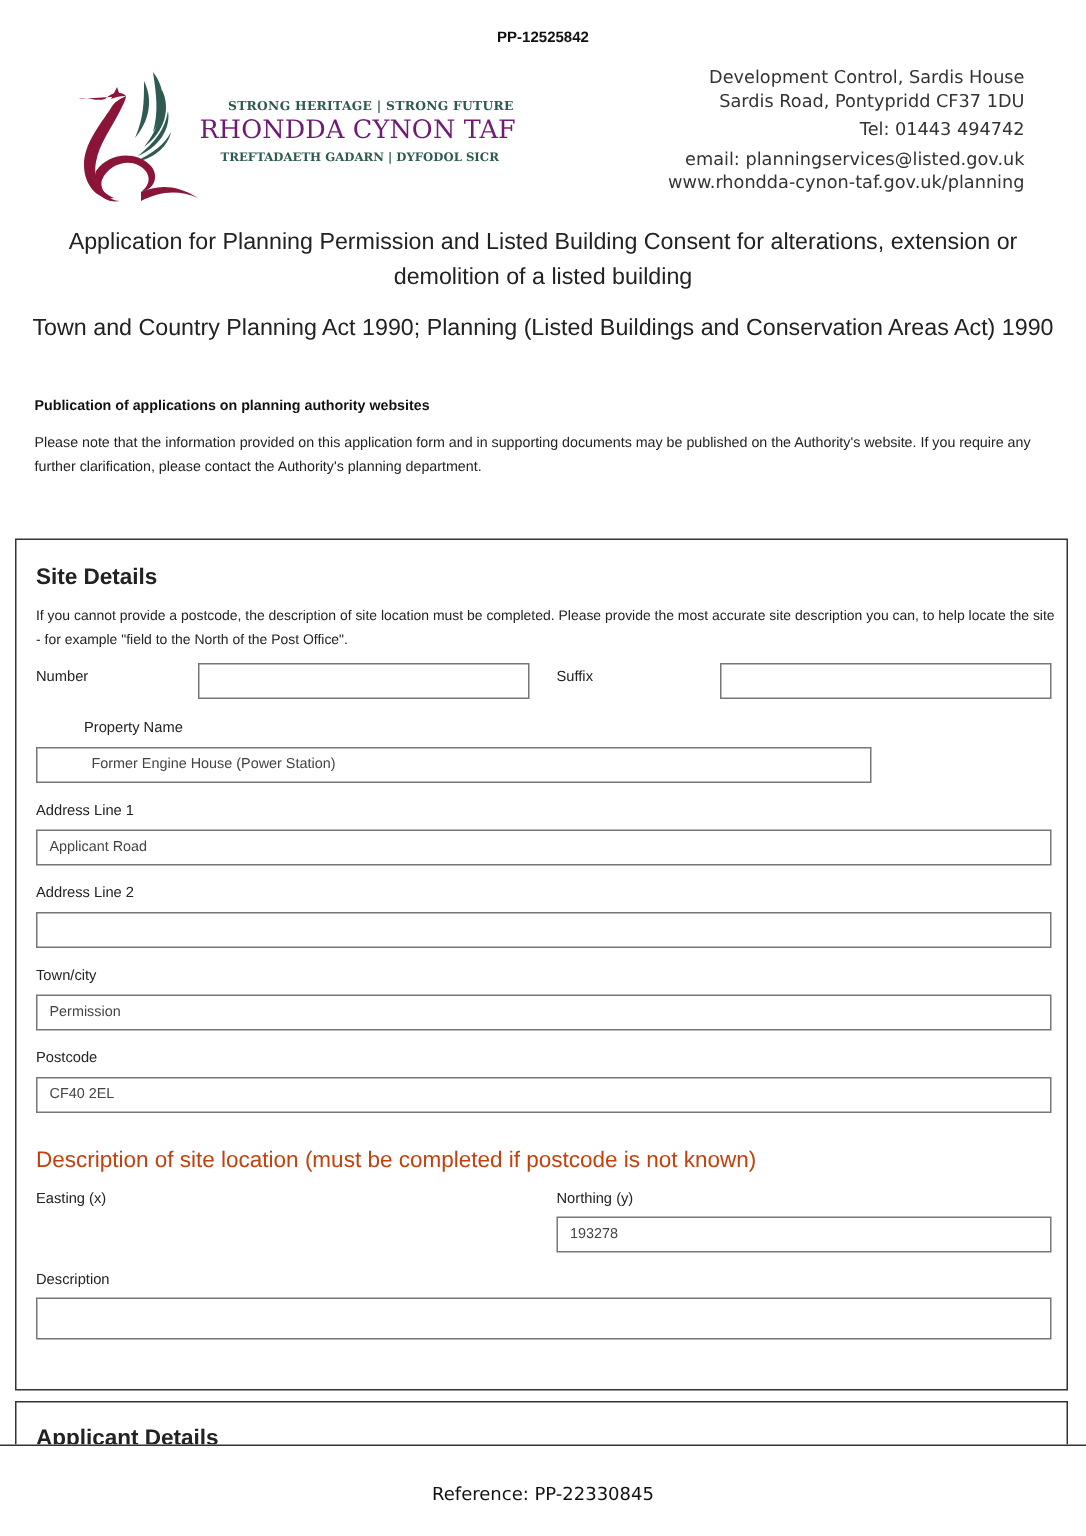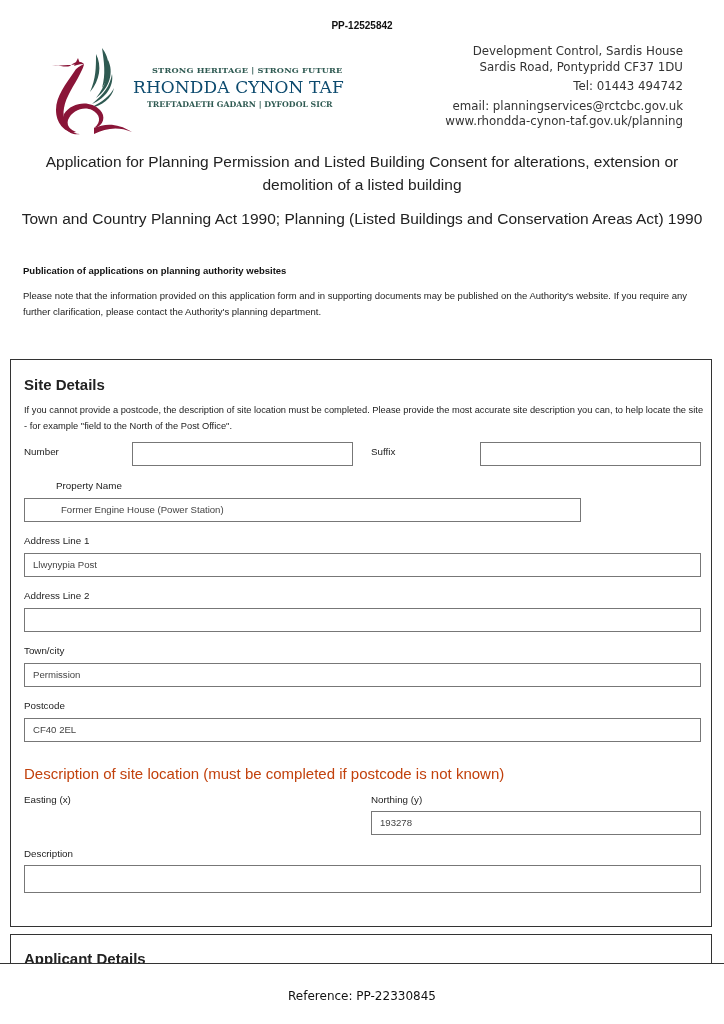--- a/index.html
+++ b/index.html
@@ -2,21 +2,21 @@
 <html><head>
   <meta charset="utf-8">
   <style>
     html, body { margin: 0; padding: 0; background: #ffffff; }
     body { width: 724px; height: 1024px; position: relative; overflow: hidden; font-family: "Liberation Sans", sans-serif; color: #111; }
     .page { position: absolute; left: 0; top: 0; width: 724px; height: 963px; overflow: hidden; }
     .ref-top { position: absolute; top: 20px; left: 0; width: 724px; text-align: center; font-size: 10px; font-weight: bold; color: #111; }
     .logo { position: absolute; left: 44px; top: 44px; width: 300px; height: 96px; }
     .logo svg { position: absolute; left: 0; top: 0; }
     .logo .tag1 { position: absolute; left: 108px; top: 21px; font-family: "DejaVu Serif", serif; font-size: 8.2px; letter-spacing: 0.2px; color: #2f5a52; font-weight: bold; white-space: nowrap; }
-    .logo .brand { position: absolute; left: 89px; top: 33px; font-family: "DejaVu Serif", serif; font-size: 17px; color: #0c4a6e; white-space: nowrap; letter-spacing: 0.1px; }
+    .logo .brand { position: absolute; left: 89px; top: 33px; font-family: "DejaVu Serif", serif; font-size: 17px; color: #701a75; white-space: nowrap; letter-spacing: 0.1px; }
     .logo .tag2 { position: absolute; left: 103px; top: 56px; font-family: "DejaVu Serif", serif; font-size: 7.8px; color: #2f5a52; font-weight: bold; white-space: nowrap; }
     .contact { position: absolute; right: 41px; top: 44px; text-align: right; font-family: "DejaVu Sans", sans-serif; font-size: 11.8px; color: #333; line-height: 15.5px; }
     .contact .gap { height: 4px; }
     .title { position: absolute; top: 150px; left: 20px; width: 684px; text-align: center; font-size: 15.5px; line-height: 23px; color: #222; }
     .act { position: absolute; top: 207px; left: 20px; width: 684px; text-align: center; font-size: 15.5px; line-height: 23px; color: #222; }
     .pub-heading { position: absolute; top: 265px; left: 23px; font-size: 9.5px; font-weight: bold; color: #111; }
     .pub-text { position: absolute; top: 288px; left: 23px; width: 680px; font-size: 9.5px; line-height: 16px; color: #222; }
     .section { position: absolute; left: 10px; width: 702px; border: 1.5px solid #333; box-sizing: border-box; background: #fff; }
     .site { top: 359px; height: 568px; }
     .applicant { top: 934px; height: 60px; }
@@ -55,21 +55,21 @@
     <div class="brand">RHONDDA CYNON TAF</div>
     <div class="tag2">TREFTADAETH GADARN | DYFODOL SICR</div>
   </div>
 
   <div class="contact">
     <div>Development Control, Sardis House</div>
     <div>Sardis Road, Pontypridd CF37 1DU</div>
     <div class="gap"></div>
     <div>Tel: 01443 494742</div>
     <div class="gap"></div>
-    <div>email: planningservices@rctcbc.gov.uk</div>
+    <div>email: planningservices@listed.gov.uk</div>
     <div>www.rhondda-cynon-taf.gov.uk/planning</div>
   </div>
 
   <div class="title">Application for Planning Permission and Listed Building Consent for alterations, extension or demolition of a listed building</div>
   <div class="act">Town and Country Planning Act 1990; Planning (Listed Buildings and Conservation Areas Act) 1990</div>
 
   <div class="pub-heading">Publication of applications on planning authority websites</div>
   <div class="pub-text">Please note that the information provided on this application form and in supporting documents may be published on the Authority's website. If you require any further clarification, please contact the Authority's planning department.</div>
 
   <div class="section site">
@@ -78,21 +78,21 @@
 
     <div class="lbl" style="left:13px; top:86px;">Number</div>
     <div class="field" style="left:121px; top:82px; width:221px;"></div>
     <div class="lbl" style="left:360px; top:86px;">Suffix</div>
     <div class="field" style="left:469px; top:82px; width:221px;"></div>
 
     <div class="lbl" style="left:13px; top:120px;margin-left:32px;">Property Name</div>
     <div class="field" style="left:13px; top:138px; width:557px;padding-left:36px;">Former Engine House (Power Station)</div>
 
     <div class="lbl" style="left:13px; top:175px;">Address Line 1</div>
-    <div class="field" style="left:13px; top:193px; width:677px;">Llwynypia Post</div>
+    <div class="field" style="left:13px; top:193px; width:677px;">Applicant Road</div>
 
     <div class="lbl" style="left:13px; top:230px;">Address Line 2</div>
     <div class="field" style="left:13px; top:248px; width:677px;"></div>
 
     <div class="lbl" style="left:13px; top:285px;">Town/city</div>
     <div class="field" style="left:13px; top:303px; width:677px;">Permission</div>
 
     <div class="lbl" style="left:13px; top:340px;">Postcode</div>
     <div class="field" style="left:13px; top:358px; width:677px;">CF40 2EL</div>
 

